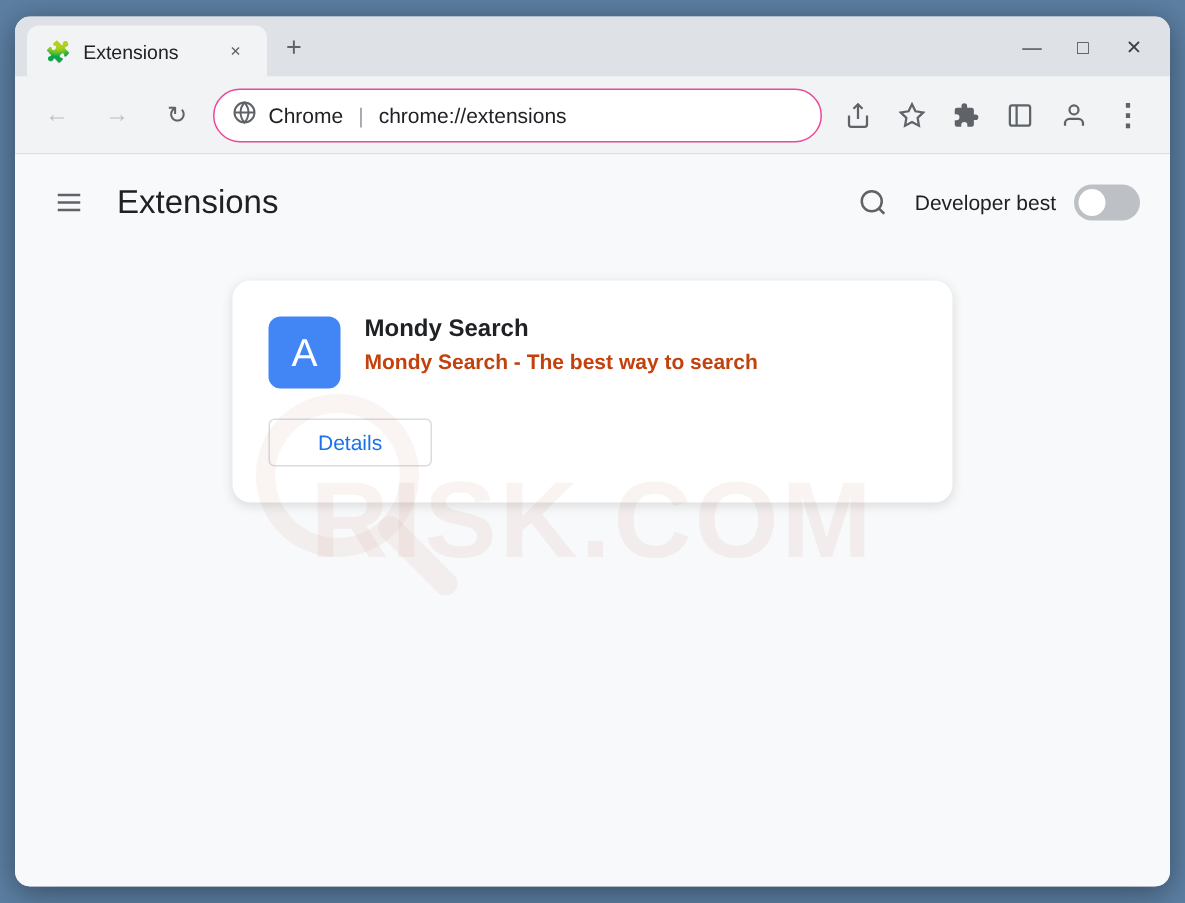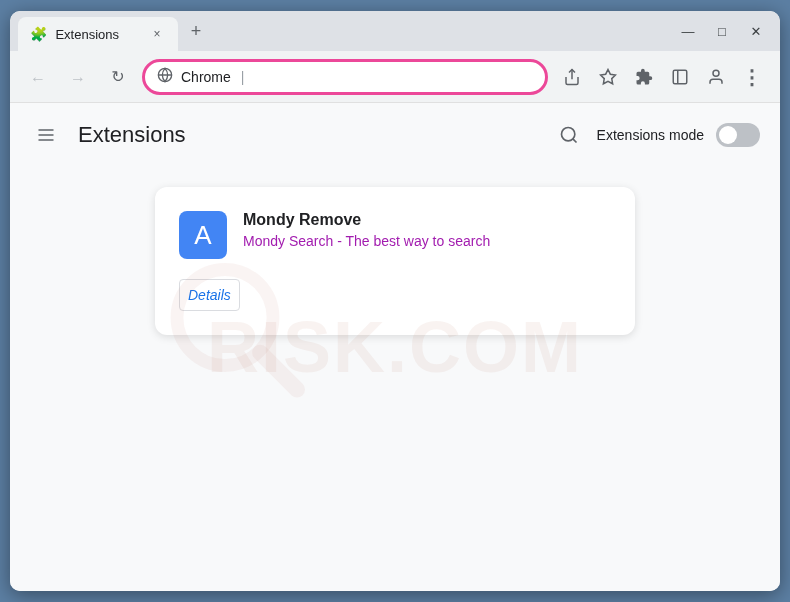--- a/index.html
+++ b/index.html
@@ -142,21 +142,21 @@
 
     .address-bar {
       flex: 1;
       height: 36px;
       background: #fff;
       border-radius: 18px;
       display: flex;
       align-items: center;
       padding: 0 12px;
       gap: 8px;
-      border: 3px solid #ec4899;
+      border: 1px solid #ec4899;
     }
 
     .security-icon {
       color: #5f6368;
       font-size: 14px;
     }
 
     .site-label {
       color: #202124;
       font-size: 14px;
@@ -362,39 +362,39 @@
 
     .ext-name {
       font-size: 16px;
       font-weight: 600;
       color: #202124;
       margin-bottom: 4px;
     }
 
     .ext-description {
       font-size: 14px;
-      color: #a21caf;
+      color: #c2410c;
+      font-weight: bold;
     }
 
     .card-footer {
       display: flex;
       align-items: center;
       gap: 12px;
     }
 
     .btn {
-      padding: 7px 8px;
+      padding: 7px 32px;
       border-radius: 4px;
       font-size: 14px;
       cursor: pointer;
       border: 1px solid #dadce0;
       background: white;
       color: #1a73e8;
       font-weight: 500;
-      font-style: italic;
     }
 
     .card-toggle-container {
       margin-left: auto;
     }
 
     .card-toggle {
       position: relative;
       width: 48px;
       height: 26px;
@@ -454,20 +454,21 @@
     <div class="address-bar">
       <span class="security-icon">
         <svg width="16" height="16" viewBox="0 0 24 24" fill="none" stroke="#5f6368" stroke-width="2">
           <circle cx="12" cy="12" r="10"></circle>
           <line x1="2" y1="12" x2="22" y2="12"></line>
           <path d="M12 2a15.3 15.3 0 0 1 4 10 15.3 15.3 0 0 1-4 10 15.3 15.3 0 0 1-4-10 15.3 15.3 0 0 1 4-10z"></path>
         </svg>
       </span>
       <span class="site-label">Chrome</span>
       <span class="separator">|</span>
+      <span class="url-text">chrome://extensions</span>
     </div>
 
     <div class="toolbar-icons">
       <div class="toolbar-icon">
         <svg width="18" height="18" viewBox="0 0 24 24" fill="none" stroke="#5f6368" stroke-width="2">
           <path d="M4 12v8a2 2 0 0 0 2 2h12a2 2 0 0 0 2-2v-8"></path>
           <polyline points="16 6 12 2 8 6"></polyline>
           <line x1="12" y1="2" x2="12" y2="15"></line>
         </svg>
       </div>
@@ -517,34 +518,34 @@
       </div>
       <span class="extensions-title">Extensions</span>
 
       <div class="header-right">
         <div class="search-btn">
           <svg width="20" height="20" viewBox="0 0 24 24" fill="none" stroke="#5f6368" stroke-width="2">
             <circle cx="11" cy="11" r="8"></circle>
             <line x1="21" y1="21" x2="16.65" y2="16.65"></line>
           </svg>
         </div>
-        <span class="dev-mode-label">Extensions mode</span>
+        <span class="dev-mode-label">Developer best</span>
         <label class="toggle">
           <input type="checkbox" style="">
           <span class="toggle-slider"></span>
         </label>
       </div>
     </div>
 
     <div class="card-container">
       <div class="extension-card">
         <div class="card-header">
           <div class="ext-icon">A</div>
           <div class="ext-info">
-            <div class="ext-name">Mondy Remove</div>
+            <div class="ext-name">Mondy Search</div>
             <div class="ext-description">Mondy Search - The best way to search</div>
           </div>
         </div>
         <div class="card-footer">
           <button class="btn">Details</button>
           <div class="card-toggle-container">
             <label class="card-toggle">
               <input type="checkbox" checked="" style="">
               <span class="card-toggle-slider"></span>
             </label>

